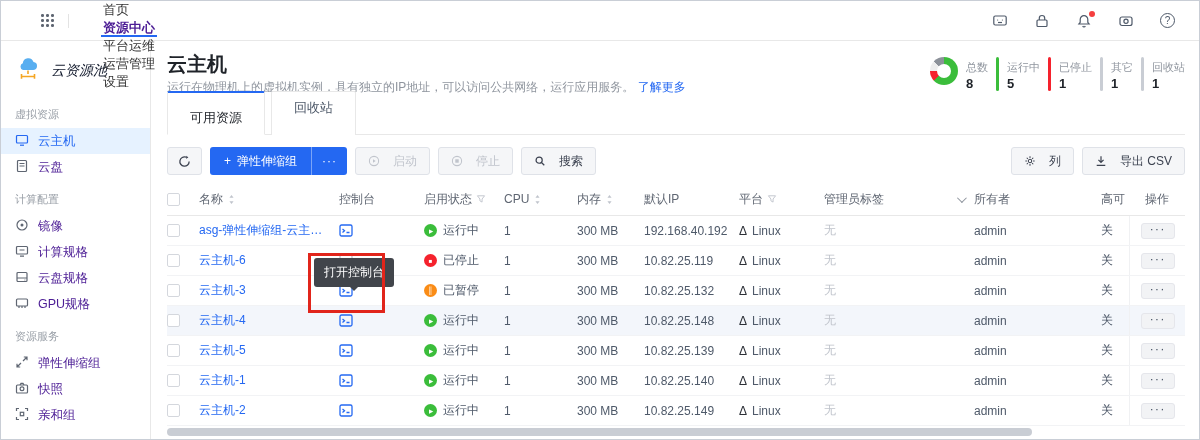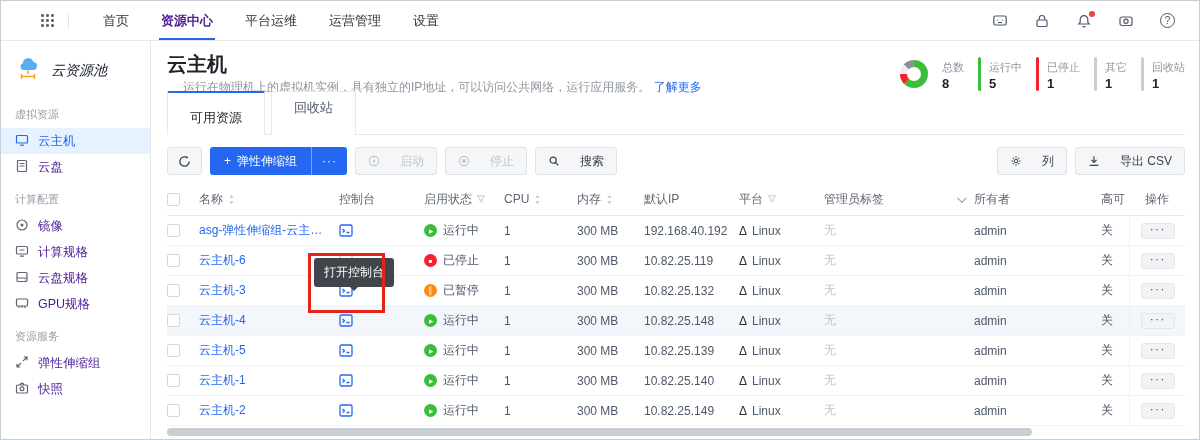--- a/index.html
+++ b/index.html
@@ -3,21 +3,21 @@
 <meta charset="utf-8">
 <style>
   *{margin:0;padding:0;box-sizing:border-box;font-family:"Liberation Sans","DejaVu Sans",sans-serif;}
   html,body{background:#e9e9e9;}
   .app{position:relative;width:1200px;height:440px;background:#fff;border:1px solid #c9ced6;overflow:hidden;}
   
   .topbar{height:40px;display:flex;align-items:center;border-bottom:1px solid #e8e8e8;padding:0 24px 0 24px;}
   .grid-icon{width:13px;height:13px;display:grid;grid-template-columns:repeat(3,1fr);gap:2px;margin:0 14px 0 16px;cursor:pointer;}
   .grid-icon i{width:2.5px;height:2.5px;background:#5f6672;border-radius:50%;}
   .top-divider{width:1px;height:14px;background:#e3e3e3;margin-right:18px;}
-  .nav{display:flex;height:100%;}
+  .nav{display:flex;height:100%;flex-direction:column;}
   .nav-item{display:flex;align-items:center;padding:0 16px;font-size:13px;color:#333;cursor:pointer;position:relative;}
   .nav-item.active{color:#4c1d95;font-weight:bold;}
   .nav-item.active::after{content:"";position:absolute;left:14px;right:14px;bottom:0;height:2px;background:#2468f2;}
   .top-actions{margin-left:auto;display:flex;align-items:center;gap:26px;color:#4e5969;}
   .top-actions .tico{position:relative;display:inline-flex;cursor:pointer;}
   .qmark{width:15px;height:15px;border:1.2px solid #4e5969;border-radius:50%;font-size:10px;display:inline-flex;align-items:center;justify-content:center;color:#4e5969;}
   .red-dot{position:absolute;top:-2px;right:-3px;width:6px;height:6px;border-radius:50%;background:#f53f3f;}
   
   .body{display:flex;height:398px;}
   .sidebar{width:150px;border-right:1px solid #e8e8e8;padding-top:10px;flex-shrink:0;}
@@ -25,36 +25,36 @@
   .pool-title{font-size:14px;color:#0f172a;font-style:italic;}
   .side-label{font-size:11px;color:#9aa0a8;padding:12px 14px 6px;}
   .side-item{display:flex;align-items:center;gap:9px;height:26px;padding:0 14px;font-size:12.5px;color:#4c1d95;cursor:pointer;}
   .side-item .ic{color:#5f6672;}
   .side-item.active{background:#e6f2ff;color:#2468f2;}
   .side-item.active .ic{color:#2468f2;}
   
   .main{flex:1;padding:0 16px;position:relative;}
   .page-head{display:flex;align-items:flex-start;padding-top:10px;height:48px;}
   .page-title{font-size:20px;font-weight:bold;color:#1f2329;line-height:26px;}
-  .page-desc{font-size:12px;color:#8f959e;margin-top:2px;margin-left:16px;}
+  .page-desc{font-size:12px;color:#8f959e;margin-top:2px;}
   .learn-more{color:#2468f2;cursor:pointer;text-decoration:none;}
-  .head-stats{margin-left:auto;display:flex;align-items:center;gap:14px;padding-top:6px;}
+  .head-stats{margin-left:auto;display:flex;gap:8px;padding-top:6px;}
   .donut{width:28px;height:28px;border-radius:50%;position:relative;}
   .donut::after{content:"";position:absolute;inset:7px;background:#fff;border-radius:50%;}
   .stat{display:flex;align-items:stretch;gap:8px;}
   .stat .bar{width:3px;border-radius:2px;}
   .stat .lab{font-size:11px;color:#8f959e;}
   .stat .val{font-size:13px;font-weight:bold;color:#1f2329;margin-top:1px;}
   
   .tabs{display:flex;border-bottom:1px solid #e8e8e8;margin-top:2px;}
   .tab{padding:7px 22px;font-size:13px;color:#4e5969;border:1px solid #e8e8e8;border-bottom:none;margin-bottom:-1px;background:#fff;cursor:pointer;position:relative;margin-right:6px;border-radius:2px 2px 0 0;}
   .tab.active{color:#1f2329;border-top:2px solid #2468f2;border-bottom:1px solid #fff;padding-top:16px;}
   
   .toolbar{display:flex;align-items:center;gap:8px;margin-top:12px;}
-  .btn{height:28px;display:inline-flex;align-items:center;gap:20px;padding:0 12px;font-size:12px;color:#3c4250;background:#f5f6f8;border:1px solid #dfe2e8;border-radius:3px;cursor:pointer;white-space:nowrap;}
+  .btn{height:28px;display:inline-flex;align-items:center;gap:13px;padding:0 12px;font-size:12px;color:#3c4250;background:#f5f6f8;border:1px solid #dfe2e8;border-radius:3px;cursor:pointer;white-space:nowrap;}
   .btn.disabled{color:#c0c4cc;cursor:not-allowed;}
   .btn.icon-only{padding:0 10px;}
   .btn-group{display:flex;}
   .btn-primary{height:28px;display:inline-flex;align-items:center;gap:6px;padding:0 14px;font-size:12px;color:#fff;background:#2468f2;border:none;border-radius:3px 0 0 3px;cursor:pointer;}
   .btn-primary-more{height:28px;display:inline-flex;align-items:center;padding:0 10px;color:#fff;background:#2468f2;border:none;border-left:1px solid rgba(255,255,255,.4);border-radius:0 3px 3px 0;font-size:12px;cursor:pointer;letter-spacing:1px;}
   .toolbar-right{margin-left:auto;display:flex;gap:8px;}
   .chev{display:inline-block;width:7px;height:7px;border-right:1.4px solid #8f959e;border-bottom:1.4px solid #8f959e;transform:rotate(45deg) translateY(-2px);}
   
   .tbl{margin-top:8px;}
   .trow{display:grid;grid-template-columns:32px 140px 85px 80px 73px 67px 95px 85px 150px 127px 28px 56px;align-items:center;}
@@ -217,20 +217,27 @@
         <span>弹性伸缩组</span>
       </div>
       <div class="side-item">
         <span class="ic"><svg width="14" height="14" viewBox="0 0 14 14" fill="none" stroke="currentColor" stroke-width="1.2">
               <rect x="1.5" y="4" width="11" height="8" rx="1"></rect>
               <path d="M5 4l1-1.6h2L9 4"></path>
               <circle cx="7" cy="7.8" r="1.9"></circle>
             </svg></span>
         <span>快照</span>
       </div>
+      <div class="side-item">
+        <span class="ic"><svg width="14" height="14" viewBox="0 0 14 14" fill="none" stroke="currentColor" stroke-width="1.2">
+              <path d="M1.5 4V1.5H4M10 1.5h2.5V4M12.5 10v2.5H10M4 12.5H1.5V10"></path>
+              <rect x="5.3" y="5.3" width="3.4" height="3.4"></rect>
+            </svg></span>
+        <span>亲和组</span>
+      </div>
     </aside>
 
     <main class="main">
 
       <div class="page-head">
         <div>
           <div class="page-title">云主机</div>
           <div class="page-desc">
             <span>运行在物理机上的虚拟机实例，具有独立的IP地址，可以访问公共网络，运行应用服务。</span>
             <a class="learn-more">了解更多</a>

